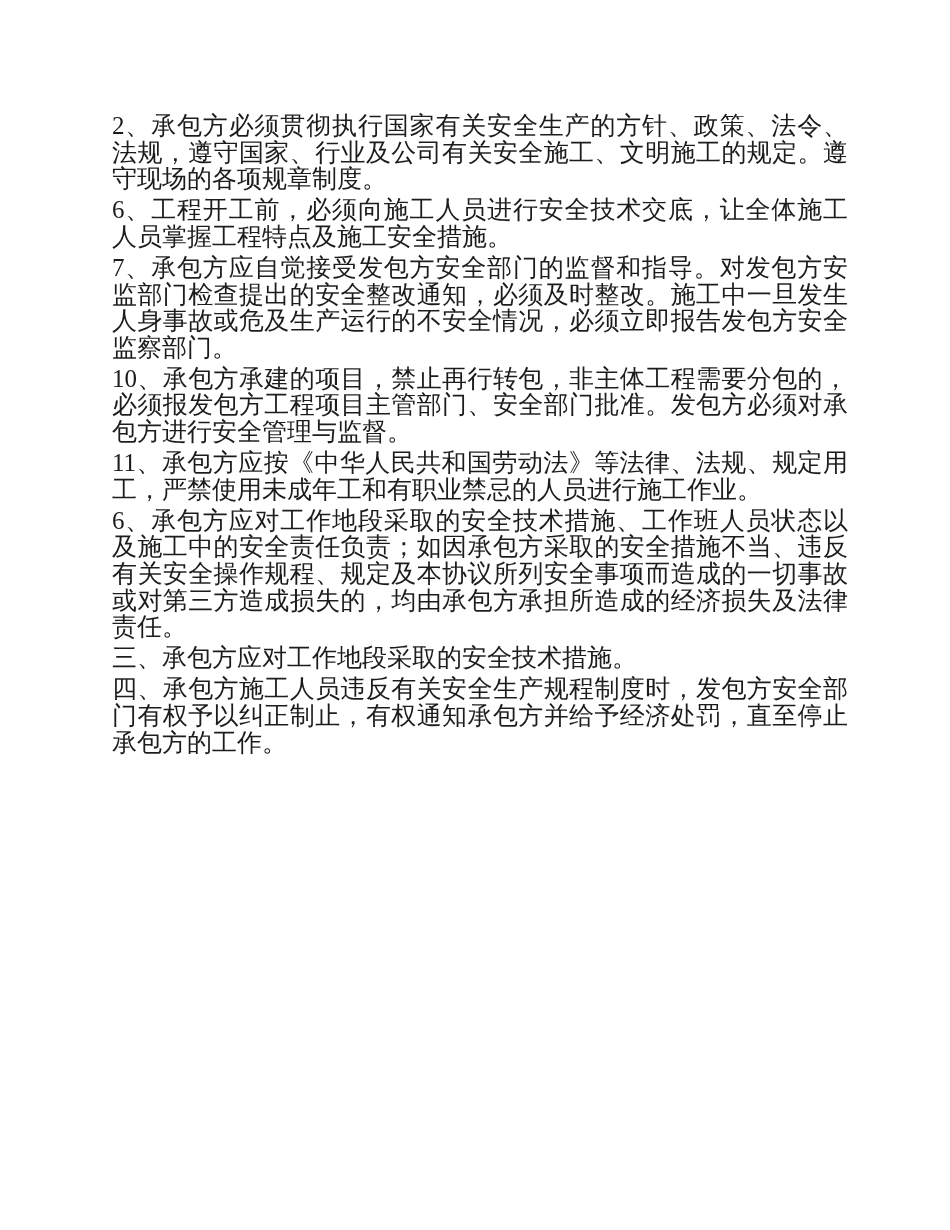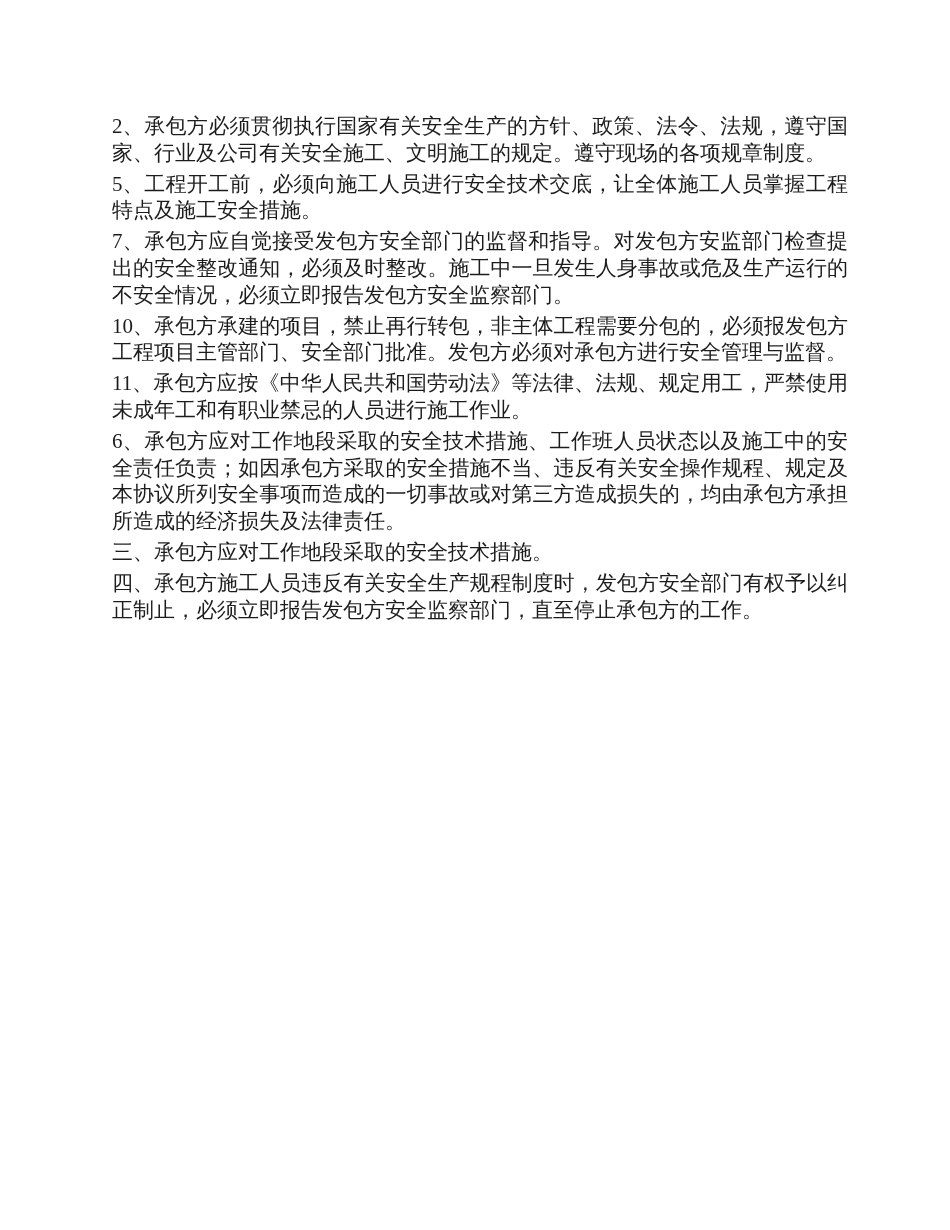--- a/index.html
+++ b/index.html
@@ -15,33 +15,33 @@
     font-family: "Liberation Serif", "DejaVu Serif", serif;
   }
   .doc-page {
     position: absolute;
     left: 112px;
     top: 113px;
     width: 736px;
   }
   .doc-page p {
     margin: 0 0 4.5px 0;
-    font-size: 21px;
+    font-size: 25px;
     line-height: 26.6px;
     color: #1c1c1c;
     text-align: justify;
     letter-spacing: 0;
     word-break: break-all;
   }
 </style>
 </head>
 <body>
 
 <div class="doc-page">
   <p>2、承包方必须贯彻执行国家有关安全生产的方针、政策、法令、法规，遵守国家、行业及公司有关安全施工、文明施工的规定。遵守现场的各项规章制度。</p>
-  <p>5、工程开工前，必须向施工人员进行安全技术交底，让全体施工人员掌握工程特点及施工安全措施。</p>
+  <p>6、工程开工前，必须向施工人员进行安全技术交底，让全体施工人员掌握工程特点及施工安全措施。</p>
   <p>7、承包方应自觉接受发包方安全部门的监督和指导。对发包方安监部门检查提出的安全整改通知，必须及时整改。施工中一旦发生人身事故或危及生产运行的不安全情况，必须立即报告发包方安全监察部门。</p>
   <p>10、承包方承建的项目，禁止再行转包，非主体工程需要分包的，必须报发包方工程项目主管部门、安全部门批准。发包方必须对承包方进行安全管理与监督。</p>
   <p>11、承包方应按《中华人民共和国劳动法》等法律、法规、规定用工，严禁使用未成年工和有职业禁忌的人员进行施工作业。</p>
   <p>6、承包方应对工作地段采取的安全技术措施、工作班人员状态以及施工中的安全责任负责；如因承包方采取的安全措施不当、违反有关安全操作规程、规定及本协议所列安全事项而造成的一切事故或对第三方造成损失的，均由承包方承担所造成的经济损失及法律责任。</p>
   <p>三、承包方应对工作地段采取的安全技术措施。</p>
-  <p>四、承包方施工人员违反有关安全生产规程制度时，发包方安全部门有权予以纠正制止，必须立即报告发包方安全监察部门，直至停止承包方的工作。</p>
+  <p>四、承包方施工人员违反有关安全生产规程制度时，发包方安全部门有权予以纠正制止，有权通知承包方并给予经济处罚，直至停止承包方的工作。</p>
 </div>
 
 </body></html>

